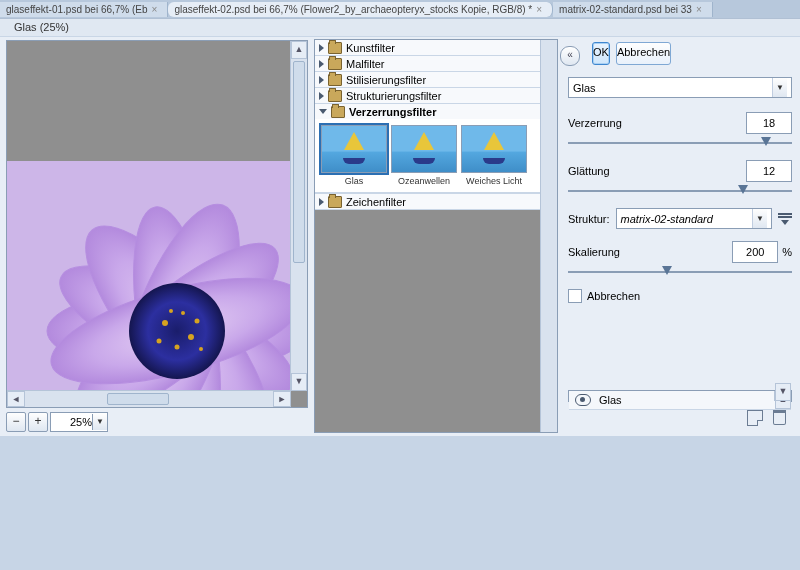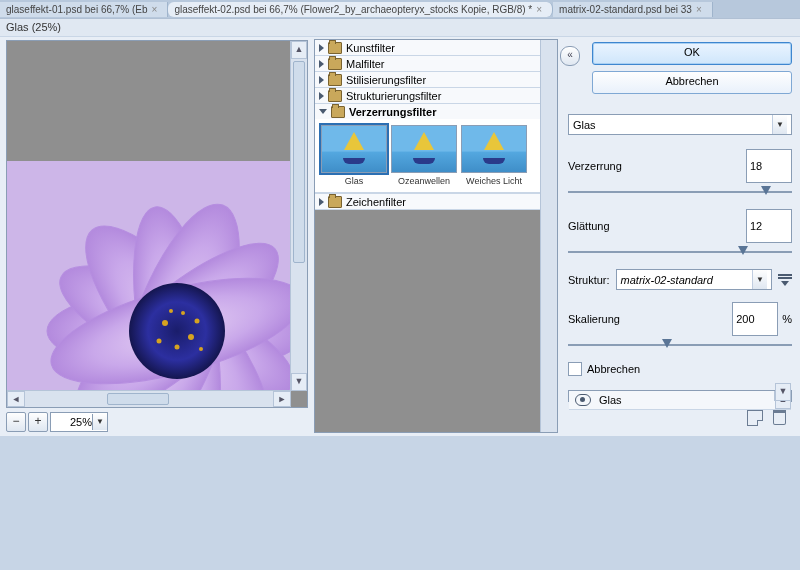--- a/index.html
+++ b/index.html
@@ -3,21 +3,21 @@
 <meta charset="utf-8">
 <style>
   html,body{margin:0;padding:0;font-family:Tahoma,Arial,sans-serif;font-size:11px;color:#000;background:#c7d5e6;}
   .app{width:800px;height:436px;position:relative;overflow:hidden;background:#c7d5e6;}
   
   .tabbar{height:18px;background:#b7c8dc;display:flex;align-items:center;font-size:10px;color:#444;overflow:hidden;}
   .tab{padding:2px 10px 2px 6px;border-right:1px solid #9fb4cc;white-space:nowrap;display:flex;align-items:center;gap:4px;background:#cfdceb;}
   .tab.active{background:#e6edf6;border-radius:6px;}
   .tab .x{font-family:Arial;font-size:10px;color:#888;}
   .dialog{position:absolute;left:0;top:18px;right:0;bottom:0;background:#e8eef6;border-top:1px solid #b0c0d4;}
-  .titlebar{height:17px;line-height:17px;padding-left:6px;font-size:11px;color:#333;background:#e0e8f2;border-bottom:1px solid #c9d6e6;}
+  .titlebar{height:17px;line-height:17px;padding-left:14px;font-size:11px;color:#333;background:#e0e8f2;border-bottom:1px solid #c9d6e6;}
   .body{position:absolute;top:17px;left:0;right:0;bottom:0;display:flex;}
   
   .preview-pane{width:312px;display:flex;flex-direction:column;padding:4px 4px 4px 6px;box-sizing:border-box;}
   .preview-frame{flex:1;border:1px solid #8a9db5;background:#8f8f8f;position:relative;}
   .pv-scroll-v{position:absolute;top:0;right:0;width:16px;bottom:16px;background:#d9e2ee;border-left:1px solid #b5c4d8;}
   .pv-scroll-v .thumb{position:absolute;left:2px;right:2px;top:20px;height:200px;background:#cfdceb;border:1px solid #9fb4cc;border-radius:2px;}
   .pv-scroll-v .arr{position:absolute;left:0;right:0;height:16px;background:#e6edf6;border:1px solid #b5c4d8;text-align:center;line-height:14px;font-size:9px;color:#556;}
   .pv-scroll-h{position:absolute;left:0;right:16px;bottom:0;height:16px;background:#d9e2ee;border-top:1px solid #b5c4d8;}
   .pv-scroll-h .arr{position:absolute;top:0;bottom:0;width:16px;background:#e6edf6;border:1px solid #b5c4d8;text-align:center;line-height:14px;font-size:9px;color:#556;}
   .pv-scroll-h .thumb{position:absolute;top:2px;bottom:2px;left:100px;width:60px;background:#cfdceb;border:1px solid #9fb4cc;border-radius:2px;}
@@ -44,28 +44,28 @@
   .thumb-item.sel .tn{outline:2px solid #2b6fb3;}
   .tn .sail{position:absolute;left:50%;top:6px;transform:translateX(-50%);width:0;height:0;border-bottom:18px solid #e8c63a;border-left:10px solid transparent;border-right:10px solid transparent;}
   .tn .hull{position:absolute;left:50%;bottom:8px;transform:translateX(-50%);width:22px;height:6px;background:#2a3a8a;border-radius:0 0 8px 8px;}
   .thumb-item .lbl{margin-top:3px;}
   .cat-list{background:#fafcff;}
   .cat.zeichen{border-top:1px solid #c9d6e6;}
   .f-scroll-v{position:absolute;top:0;right:0;width:16px;bottom:0;background:#d9e2ee;border-left:1px solid #b5c4d8;}
   
   .settings-pane{flex:1;padding:6px 8px;box-sizing:border-box;position:relative;}
   .collapse-btn{position:absolute;left:0;top:10px;width:18px;height:18px;border:1px solid #8a9db5;border-radius:9px;background:linear-gradient(#fff,#dfe7f1);text-align:center;line-height:15px;font-size:10px;color:#445;}
-  .btnrow{display:flex;flex-direction:column;gap:6px;margin-left:24px;margin-bottom:20px;}
+  .btnrow{display:flex;flex-direction:row;gap:6px;margin-left:24px;margin-bottom:12px;}
   .bigbtn{height:21px;border:1px solid #7fa8d4;border-radius:3px;background:linear-gradient(#fefefe,#e9f1fb);text-align:center;line-height:19px;font-size:11px;}
   .bigbtn.primary{border:1px solid #3e86cf;background:linear-gradient(#eaf4ff,#cfe6fb);box-shadow:inset 0 0 0 1px #a9d0f3;}
   .select{height:19px;border:1px solid #8a9db5;background:#fff;display:flex;align-items:center;padding:0 4px;margin-left:0;margin-bottom:14px;}
   .select .dd{margin-left:auto;font-size:8px;color:#333;width:14px;text-align:center;border-left:1px solid #c0cde0;background:linear-gradient(#fefefe,#dfe7f1);height:100%;line-height:19px;}
   .param{display:flex;align-items:center;margin-bottom:2px;}
   .param label{flex:1;}
-  .param .val{width:38px;height:16px;border:1px solid #8a9db5;background:#fff;text-align:left;padding:8px 3px;line-height:16px;}
+  .param .val{width:38px;height:16px;border:1px solid #8a9db5;background:#fff;text-align:center;padding:2px 3px;line-height:16px;}
   .param .pct{margin-left:4px;}
   .slider{height:14px;position:relative;margin-bottom:10px;}
   .slider .track{position:absolute;left:0;right:0;top:6px;height:2px;background:#8a9db5;}
   .slider .knob{position:absolute;top:1px;width:0;height:0;border-left:5px solid transparent;border-right:5px solid transparent;border-top:9px solid #5a7596;}
   .row-inline{display:flex;align-items:center;gap:6px;margin-bottom:12px;}
   .row-inline .select{flex:1;margin:0;font-style:italic;}
   .menuicon{width:14px;height:12px;display:flex;flex-direction:column;justify-content:space-between;}
   .menuicon div{height:2px;background:#4a5a70;}
   .menuicon .t{width:0;height:0;border-left:4px solid transparent;border-right:4px solid transparent;border-top:5px solid #4a5a70;margin:0 auto;background:none;}
   .chk{display:flex;align-items:center;gap:5px;}

